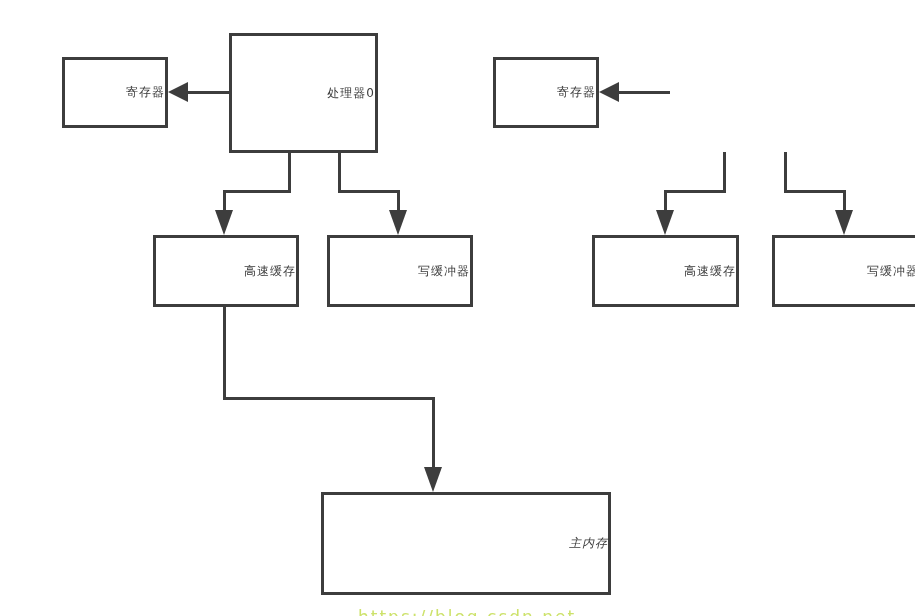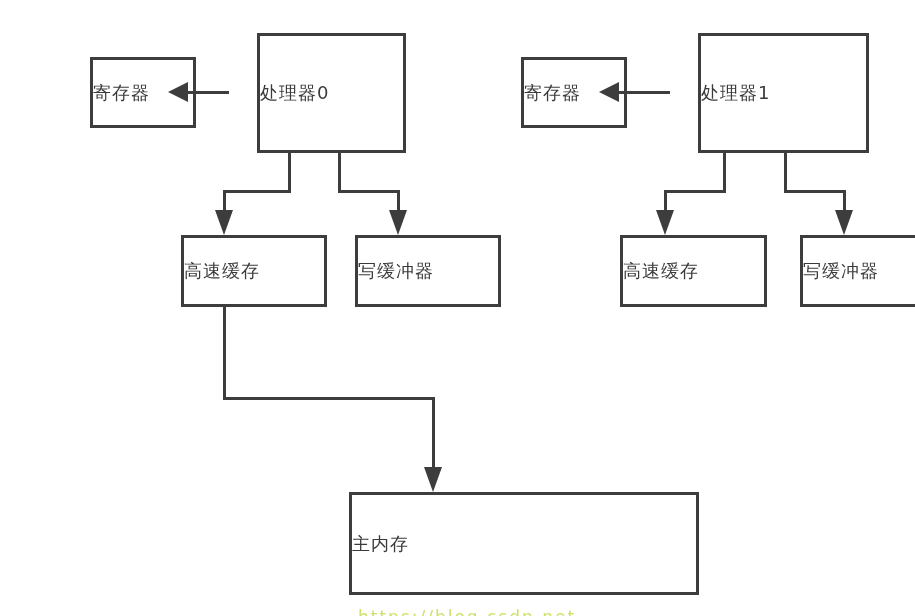--- a/index.html
+++ b/index.html
@@ -14,25 +14,24 @@
     width:915px;height:616px;
     background:var(--bg);
     overflow:hidden;
     font-family:"DejaVu Sans","Liberation Sans",sans-serif;
   }
   .node{
     position:absolute;
     box-sizing:border-box;
     border:3px solid var(--line);
     background:#fff;
-    display:flex;align-items:center;justify-content:flex-start;
-    font-size:18px;color:var(--text);
+    display:flex;align-items:center;justify-content:flex-end;
+    font-size:12px;color:var(--text);
     letter-spacing:1px;
     white-space:nowrap;
-    margin-left:28px;
   }
   .seg{position:absolute;background:var(--line);}
   .arr-down{
     position:absolute;width:0;height:0;
     border-left:9px solid transparent;
     border-right:9px solid transparent;
     border-top:25px solid var(--line);
   }
   .arr-left{
     position:absolute;width:0;height:0;
@@ -63,37 +62,34 @@
   </div>
 
   <div class="node" style="left:153px;top:235px;width:146px;height:72px;">
     <span>高速缓存</span>
   </div>
 
   <div class="node" style="left:327px;top:235px;width:146px;height:72px;">
     <span>写缓冲器</span>
   </div>
 
-  <div class="node" style="left:670px;top:33px;width:171px;height:120px;">
-    <span>处理器1</span>
-  </div>
 
   <div class="node" style="left:493px;top:57px;width:106px;height:71px;">
     <span>寄存器</span>
   </div>
 
   <div class="node" style="left:592px;top:235px;width:147px;height:72px;">
     <span>高速缓存</span>
   </div>
 
   <div class="node" style="left:772px;top:235px;width:150px;height:72px;">
     <span>写缓冲器</span>
   </div>
 
-  <div class="node" style="left:321px;top:492px;width:350px;height:103px;">
+  <div class="node" style="left:321px;top:492px;width:290px;height:103px;font-style:italic;">
     <span>主内存</span>
   </div>
 
   <div class="arr-left" style="left:168px;top:82px;"></div>
   <div class="seg" style="left:187px;top:91px;width:42px;height:3px;"></div>
 
   <div class="seg" style="left:288px;top:152px;width:3px;height:41px;"></div>
   <div class="seg" style="left:223px;top:190px;width:68px;height:3px;"></div>
   <div class="seg" style="left:223px;top:190px;width:3px;height:22px;"></div>
   <div class="arr-down" style="left:215px;top:210px;"></div>

